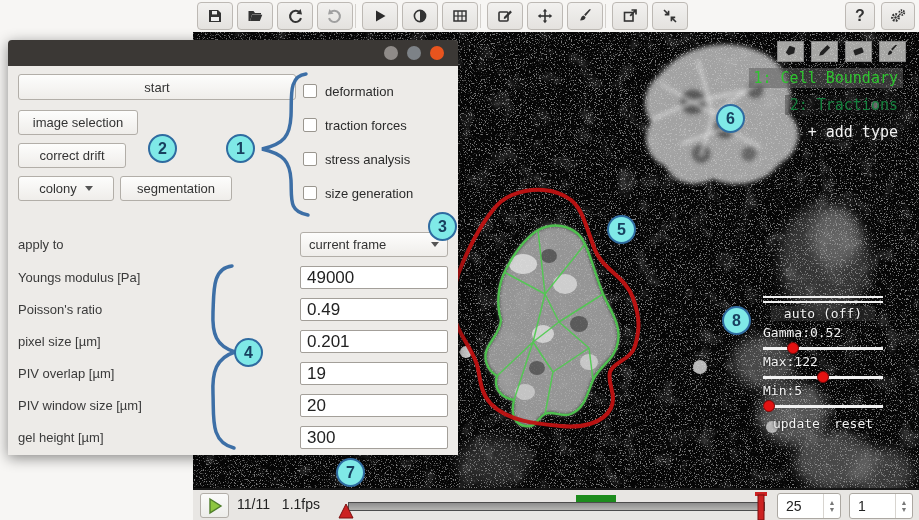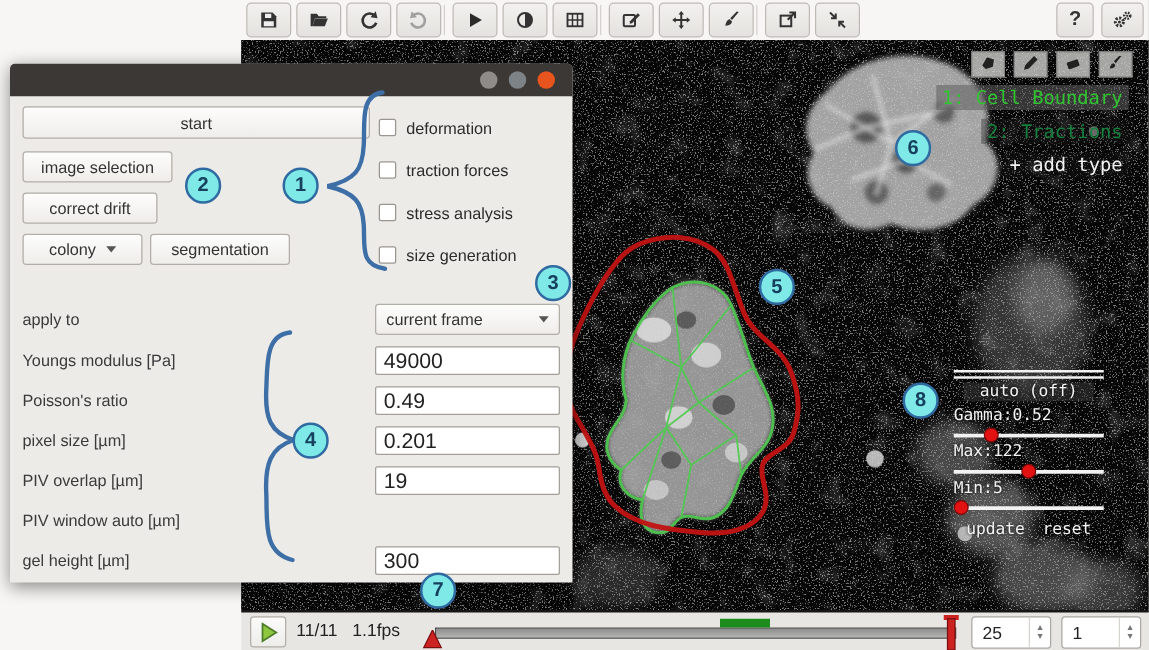--- a/index.html
+++ b/index.html
@@ -6,21 +6,21 @@
   #stage{position:relative;width:919px;height:520px;overflow:hidden;
          font-family:"Liberation Sans",sans-serif;color:#2b2b2b;font-size:13px;}
   .abs{position:absolute;}
   
   .tbtn{position:absolute;top:2px;width:36px;height:28px;background:linear-gradient(#f2f1ef,#e4e2df);
         border:1px solid #bdb9b4;border-radius:4px;display:flex;align-items:center;justify-content:center;
         box-sizing:border-box;}
   .tsep{position:absolute;top:4px;width:1px;height:24px;background:#d4d1cd;}
   .tbtn svg{display:block}
   
-  #panel{position:absolute;left:8px;top:51px;width:450px;height:415px;background:#edebe8;
+  #panel{position:absolute;left:8px;top:40px;width:450px;height:415px;background:#edebe8;
          box-shadow:0 3px 14px rgba(0,0,0,.45);border-radius:4px 4px 0 0;}
   #panel-titlebar{position:absolute;left:0;top:0;right:0;height:26px;background:#3b3835;
          border-radius:4px 4px 0 0;display:flex;align-items:center;justify-content:flex-end;
          gap:9px;padding-right:14px;box-sizing:border-box;}
   .wdot{width:14px;height:14px;border-radius:50%;}
   #panel-body{position:absolute;left:0;top:26px;right:0;bottom:0;}
   .pbtn{position:absolute;background:linear-gradient(#fdfdfc,#efedea);border:1px solid #b2aea8;
         border-radius:3px;font-size:13px;color:#333;display:flex;align-items:center;justify-content:center;
         box-sizing:border-box;}
   .dd-arrow{width:0;height:0;border-left:4px solid transparent;border-right:4px solid transparent;
@@ -361,21 +361,22 @@
 
       <div class="plabel" style="top:232px">Poisson's ratio</div>
       <div class="pinput" style="left:292px;top:232px">0.49</div>
 
       <div class="plabel" style="top:264px">pixel size [µm]</div>
       <div class="pinput" style="left:292px;top:264px">0.201</div>
 
       <div class="plabel" style="top:296px">PIV overlap [µm]</div>
       <div class="pinput" style="left:292px;top:296px">19</div>
 
-      <div class="plabel" style="top:328px">PIV window auto [µm]</div>
+      <div class="plabel" style="top:328px">PIV window size [µm]</div>
+      <div class="pinput" style="left:292px;top:328px">20</div>
 
       <div class="plabel" style="top:360px">gel height [µm]</div>
       <div class="pinput" style="left:292px;top:360px">300</div>
     </div>
   </div>
 
   <div id="playbar">
     <div id="playbtn">
       <svg width="18" height="18" viewBox="0 0 18 18">
         <polygon points="4,2 15,9 4,16" fill="#8dc63f" stroke="#4e7d2a" stroke-width="1.4"></polygon>

